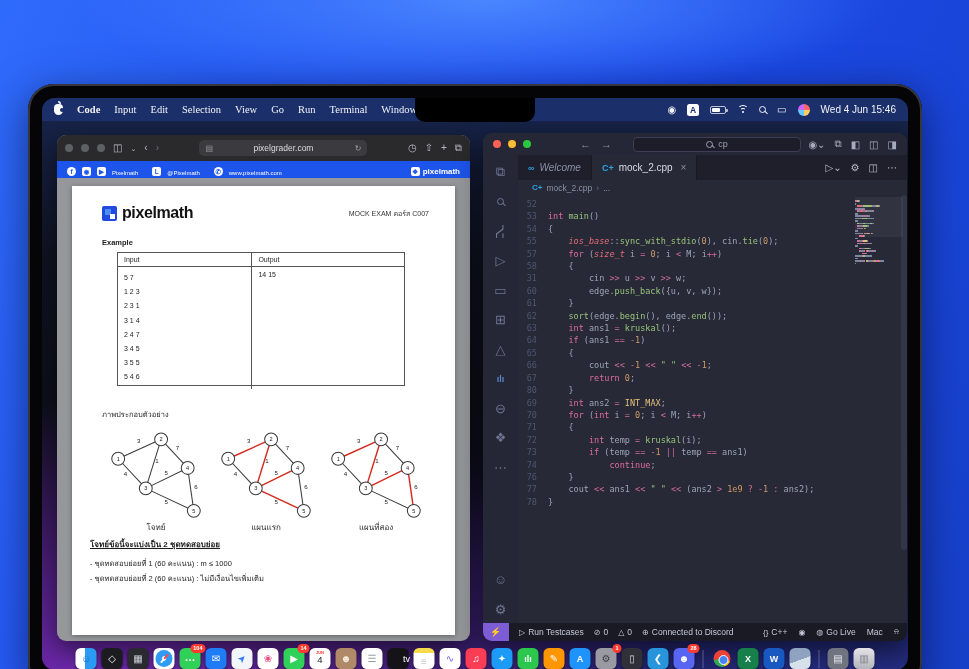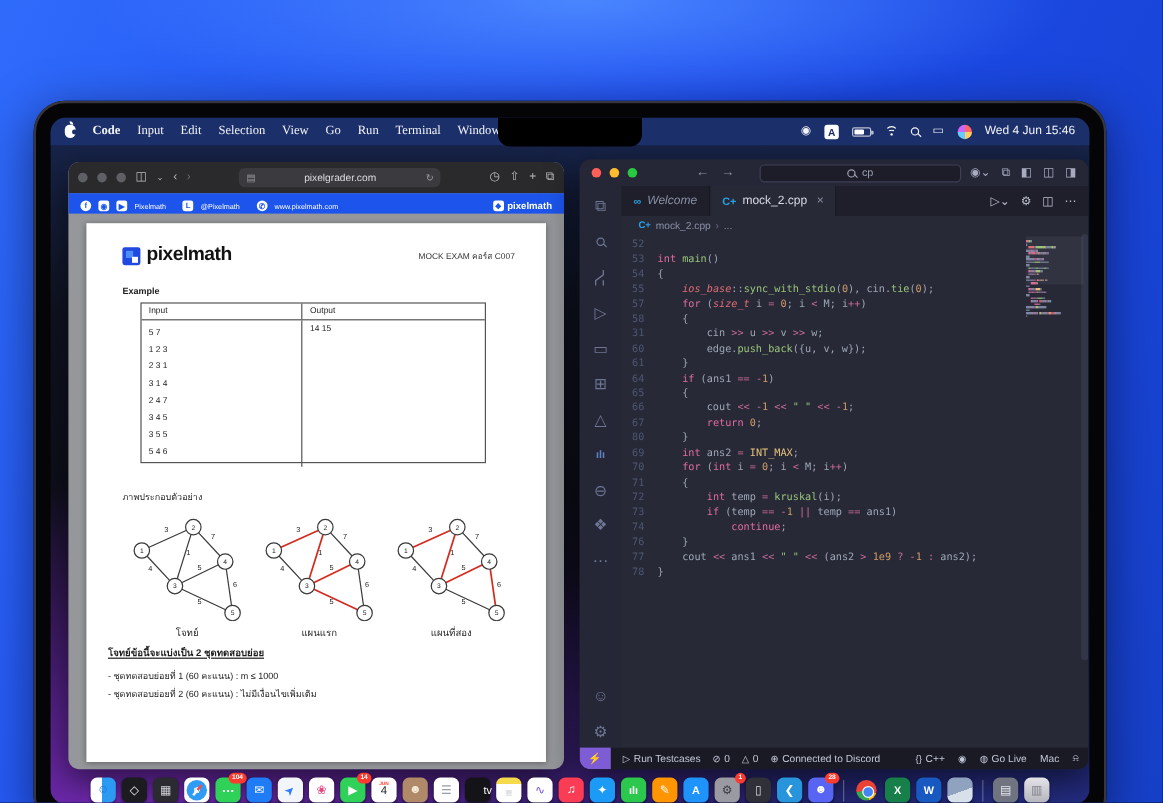--- a/index.html
+++ b/index.html
@@ -444,20 +444,22 @@
               <div id="code-lines">
                   <div class="cl"><span class="ln">52</span><span class="lc"></span></div>
                   <div class="cl"><span class="ln">53</span><span class="lc"><span class="tk-k">int</span><span class="tk-p"> </span><span class="tk-f">main</span><span class="tk-p">()</span></span></div>
                   <div class="cl"><span class="ln">54</span><span class="lc"><span class="tk-p">{</span></span></div>
                   <div class="cl"><span class="ln">55</span><span class="lc"><span class="tk-p">    </span><span class="tk-i">ios_base</span><span class="tk-p">::</span><span class="tk-f">sync_with_stdio</span><span class="tk-p">(</span><span class="tk-n">0</span><span class="tk-p">), cin.</span><span class="tk-f">tie</span><span class="tk-p">(</span><span class="tk-n">0</span><span class="tk-p">);</span></span></div>
                   <div class="cl"><span class="ln">57</span><span class="lc"><span class="tk-p">    </span><span class="tk-k">for</span><span class="tk-p"> (</span><span class="tk-i">size_t</span><span class="tk-p"> i </span><span class="tk-o">=</span><span class="tk-p"> </span><span class="tk-n">0</span><span class="tk-p">; i </span><span class="tk-o">&lt;</span><span class="tk-p"> M; i</span><span class="tk-o">++</span><span class="tk-p">)</span></span></div>
                   <div class="cl"><span class="ln">58</span><span class="lc"><span class="tk-p">    {</span></span></div>
                   <div class="cl"><span class="ln">31</span><span class="lc"><span class="tk-p">        cin </span><span class="tk-o">&gt;&gt;</span><span class="tk-p"> u </span><span class="tk-o">&gt;&gt;</span><span class="tk-p"> v </span><span class="tk-o">&gt;&gt;</span><span class="tk-p"> w;</span></span></div>
                   <div class="cl"><span class="ln">60</span><span class="lc"><span class="tk-p">        edge.</span><span class="tk-f">push_back</span><span class="tk-p">({u, v, w});</span></span></div>
                   <div class="cl"><span class="ln">61</span><span class="lc"><span class="tk-p">    }</span></span></div>
+                  <div class="cl"><span class="ln">62</span><span class="lc"><span class="tk-p">    </span><span class="tk-f">sort</span><span class="tk-p">(edge.</span><span class="tk-f">begin</span><span class="tk-p">(), edge.</span><span class="tk-f">end</span><span class="tk-p">());</span></span></div>
+                  <div class="cl"><span class="ln">63</span><span class="lc"><span class="tk-p">    </span><span class="tk-k">int</span><span class="tk-p"> ans1 </span><span class="tk-o">=</span><span class="tk-p"> </span><span class="tk-f">kruskal</span><span class="tk-p">();</span></span></div>
                   <div class="cl"><span class="ln">64</span><span class="lc"><span class="tk-p">    </span><span class="tk-k">if</span><span class="tk-p"> (ans1 </span><span class="tk-o">==</span><span class="tk-p"> </span><span class="tk-o">-</span><span class="tk-n">1</span><span class="tk-p">)</span></span></div>
                   <div class="cl"><span class="ln">65</span><span class="lc"><span class="tk-p">    {</span></span></div>
                   <div class="cl"><span class="ln">66</span><span class="lc"><span class="tk-p">        cout </span><span class="tk-o">&lt;&lt;</span><span class="tk-p"> </span><span class="tk-o">-</span><span class="tk-n">1</span><span class="tk-p"> </span><span class="tk-o">&lt;&lt;</span><span class="tk-p"> </span><span class="tk-s">" "</span><span class="tk-p"> </span><span class="tk-o">&lt;&lt;</span><span class="tk-p"> </span><span class="tk-o">-</span><span class="tk-n">1</span><span class="tk-p">;</span></span></div>
                   <div class="cl"><span class="ln">67</span><span class="lc"><span class="tk-p">        </span><span class="tk-k">return</span><span class="tk-p"> </span><span class="tk-n">0</span><span class="tk-p">;</span></span></div>
                   <div class="cl"><span class="ln">80</span><span class="lc"><span class="tk-p">    }</span></span></div>
                   <div class="cl"><span class="ln">69</span><span class="lc"><span class="tk-p">    </span><span class="tk-k">int</span><span class="tk-p"> ans2 </span><span class="tk-o">=</span><span class="tk-p"> </span><span class="tk-c">INT_MAX</span><span class="tk-p">;</span></span></div>
                   <div class="cl"><span class="ln">70</span><span class="lc"><span class="tk-p">    </span><span class="tk-k">for</span><span class="tk-p"> (</span><span class="tk-k">int</span><span class="tk-p"> i </span><span class="tk-o">=</span><span class="tk-p"> </span><span class="tk-n">0</span><span class="tk-p">; i </span><span class="tk-o">&lt;</span><span class="tk-p"> M; i</span><span class="tk-o">++</span><span class="tk-p">)</span></span></div>
                   <div class="cl"><span class="ln">71</span><span class="lc"><span class="tk-p">    {</span></span></div>
                   <div class="cl"><span class="ln">72</span><span class="lc"><span class="tk-p">        </span><span class="tk-k">int</span><span class="tk-p"> temp </span><span class="tk-o">=</span><span class="tk-p"> </span><span class="tk-f">kruskal</span><span class="tk-p">(i);</span></span></div>
                   <div class="cl"><span class="ln">73</span><span class="lc"><span class="tk-p">        </span><span class="tk-k">if</span><span class="tk-p"> (temp </span><span class="tk-o">==</span><span class="tk-p"> </span><span class="tk-o">-</span><span class="tk-n">1</span><span class="tk-p"> </span><span class="tk-o">||</span><span class="tk-p"> temp </span><span class="tk-o">==</span><span class="tk-p"> ans1)</span></span></div>

